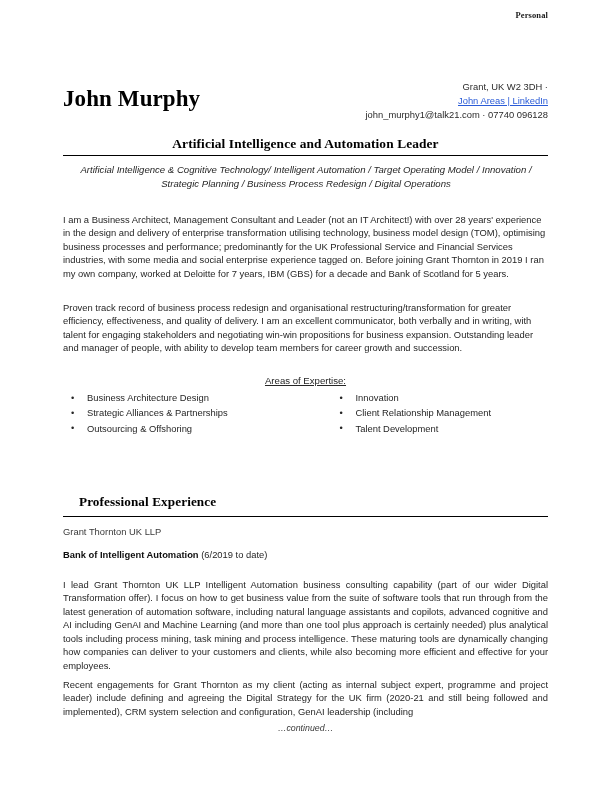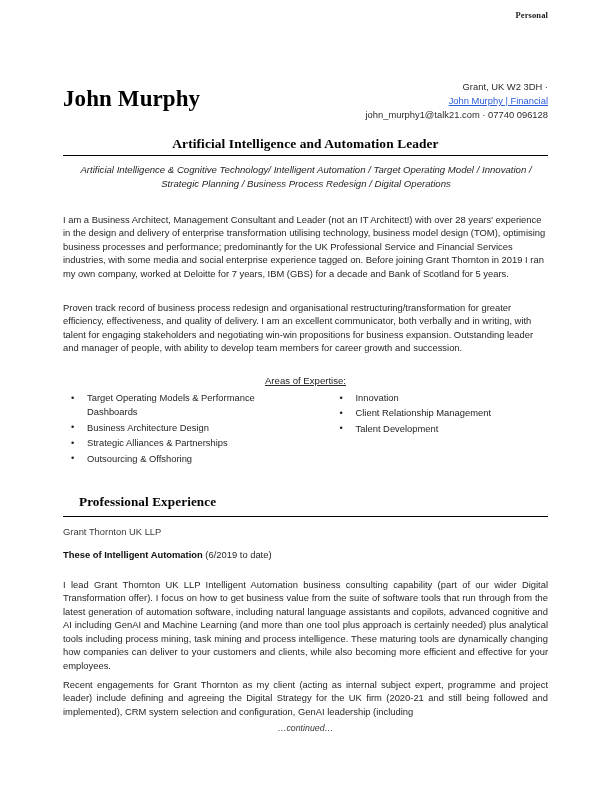--- a/index.html
+++ b/index.html
@@ -215,60 +215,59 @@
 <body>
 
 <div class="page">
 
   <div class="running-header">Personal</div>
 
   <div class="header-block">
     <div class="name">John Murphy</div>
     <div class="contact">
       <span class="line">Grant, UK W2 3DH ·</span>
-      <span class="line"><a class="link" href="#">John Murphy | Financial</a></span>
+      <span class="line"><a class="link" href="#">John Areas | LinkedIn</a></span>
       <span class="line">john_murphy1@talk21.com · 07740 096128</span>
     </div>
   </div>
 
   <div class="doc-title">Artificial Intelligence and Automation Leader</div>
   <div class="rule rule-title"></div>
 
   <div class="subtitle">Artificial Intelligence &amp; Cognitive Technology/ Intelligent Automation / Target Operating Model / Innovation / Strategic Planning / Business Process Redesign / Digital Operations</div>
 
   <div class="para para-left p-summary-1">I am a Business Architect, Management Consultant and Leader (not an IT Architect!) with over 28 years' experience in the design and delivery of enterprise transformation utilising technology, business model design (TOM), optimising business processes and performance; predominantly for the UK Professional Service and Financial Services industries, with some media and social enterprise experience tagged on. Before joining Grant Thornton in 2019 I ran my own company, worked at Deloitte for 7 years, IBM (GBS) for a decade and Bank of Scotland for 5 years.</div>
 
   <div class="para para-left p-summary-2">Proven track record of business process redesign and organisational restructuring/transformation for greater efficiency, effectiveness, and quality of delivery.  I am an excellent communicator, both verbally and in writing, with talent for engaging stakeholders and negotiating win-win propositions for business expansion. Outstanding leader and manager of people, with ability to develop team members for career growth and succession.</div>
 
   <div class="aoe-heading"><span>Areas of Expertise:</span></div>
 
   <div class="aoe-columns">
     <div class="aoe-col left">
       <ul class="bullets">
-        <li>Target Operating Models &amp; Performance Dashboards</li>
         <li>Business Architecture Design</li>
         <li>Strategic Alliances &amp; Partnerships</li>
         <li>Outsourcing &amp; Offshoring</li>
       </ul>
     </div>
     <div class="aoe-col right">
       <ul class="bullets">
         <li>Innovation</li>
         <li>Client Relationship Management</li>
         <li>Talent Development</li>
       </ul>
     </div>
   </div>
 
   <div class="section-heading">Professional Experience</div>
   <div class="rule rule-experience"></div>
 
   <div class="employer">Grant Thornton UK LLP</div>
 
-  <div class="role-line"><span class="role-title">These of Intelligent Automation</span><span class="role-dates"> (6/2019 to date)</span></div>
+  <div class="role-line"><span class="role-title">Bank of Intelligent Automation</span><span class="role-dates"> (6/2019 to date)</span></div>
 
   <div class="para para-just p-role-1">I lead Grant Thornton UK LLP Intelligent Automation business consulting capability (part of our wider Digital Transformation offer). I focus on how to get business value from the suite of software tools that run through from the latest generation of automation software, including natural language assistants and copilots, advanced cognitive and AI including GenAI and Machine Learning (and more than one tool plus approach is certainly needed) plus analytical tools including process mining, task mining and process intelligence. These maturing tools are dynamically changing how companies can deliver to your customers and clients, while also becoming more efficient and effective for your employees.</div>
 
   <div class="para para-just p-role-2">Recent engagements for Grant Thornton as my client (acting as internal subject expert, programme and project leader) include defining and agreeing the Digital Strategy for the UK firm (2020-21 and still being followed and implemented), CRM system selection and configuration, GenAI leadership (including</div>
 
   <div class="continued">…continued…</div>
 
 </div>
 
 </body></html>

